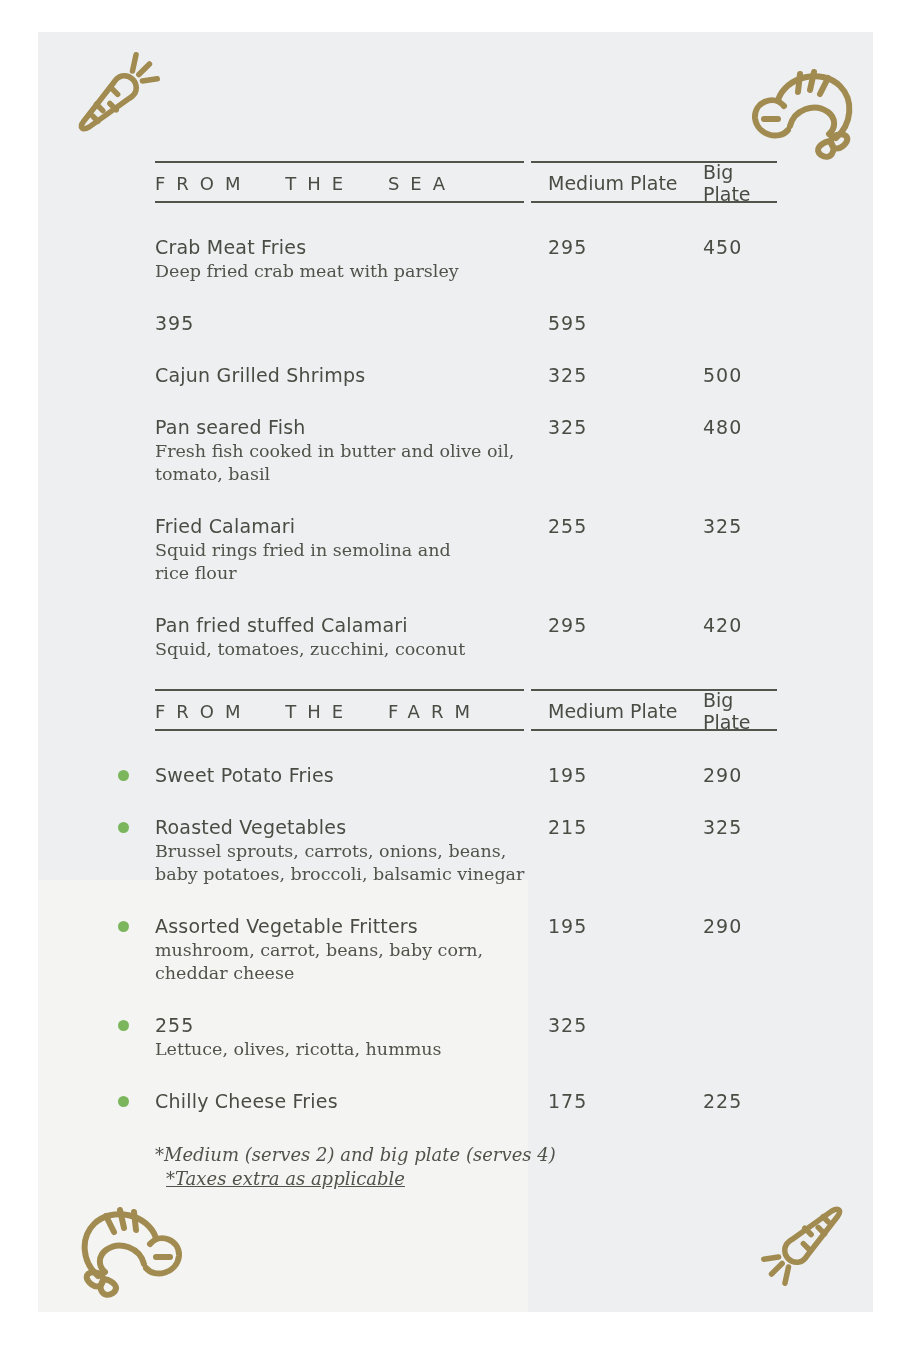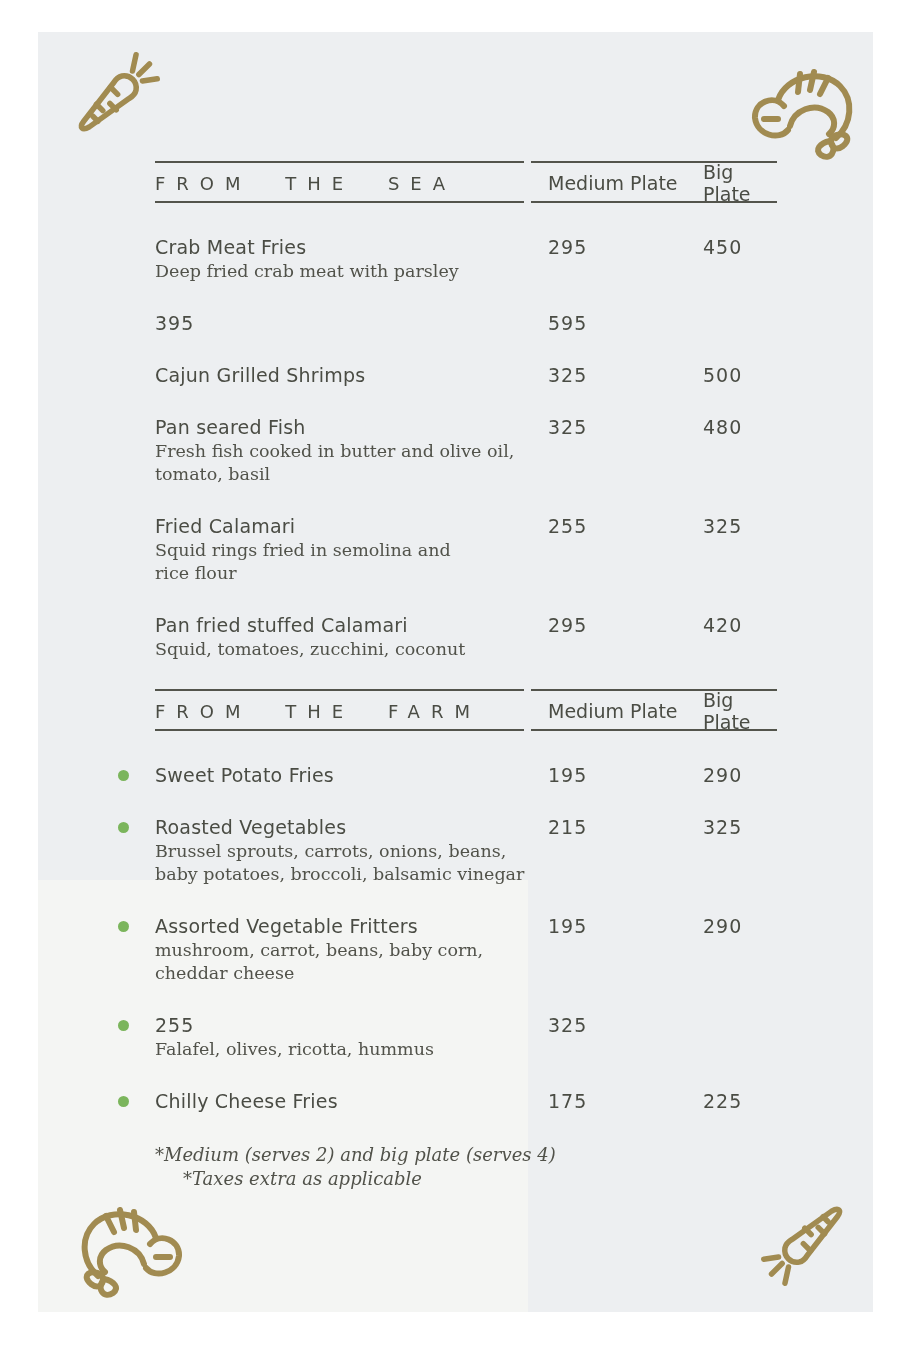--- a/index.html
+++ b/index.html
@@ -46,21 +46,21 @@
   .price{font-size:19px;line-height:24px;color:var(--ink);letter-spacing:1px;}
   .dot{position:absolute;left:-37px;top:7px;width:11px;height:11px;
     border-radius:50%;background:var(--veg);}
   .item-desc{grid-column:1 / -1;max-width:392px;margin-top:1px;
     font-family:"DejaVu Serif",serif;
     font-size:17.5px;line-height:23px;color:var(--desc-ink);
     white-space:pre-line;}
   .item-desc:empty{display:none;}
   .notes{margin-top:30px;font-family:"DejaVu Serif",serif;font-style:italic;
     font-size:18px;line-height:24px;color:var(--desc-ink);}
-  .note-line + .note-line{margin-left:28px;}
+  .note-line + .note-line{margin-left:11px;text-decoration:underline;}
 </style>
 </head>
 <body>
 
 <svg width="0" height="0" style="position:absolute" aria-hidden="true">
   <defs>
     <symbol id="sym-carrot" viewBox="0 0 60 110">
       <g class="icon-stroke" style="stroke-width:5.5">
         <path d="M24,20 L15,6"></path>
         <path d="M31,18 L31,3"></path>
@@ -218,21 +218,21 @@
     <div class="price price-medium">195</div>
     <div class="price price-big">290</div>
     <div class="item-desc">mushroom, carrot, beans, baby corn,
 cheddar cheese</div>
   </div>
 
   <div class="item">
     <span class="dot"></span>
     <div class="price price-medium">255</div>
     <div class="price price-big">325</div>
-    <div class="item-desc">Falafel, olives, ricotta, hummus</div>
+    <div class="item-desc">Lettuce, olives, ricotta, hummus</div>
   </div>
 
   <div class="item">
     <span class="dot"></span>
     <div class="item-name">Chilly Cheese Fries</div>
     <div class="price price-medium">175</div>
     <div class="price price-big">225</div>
 
   </div>
 </div>

